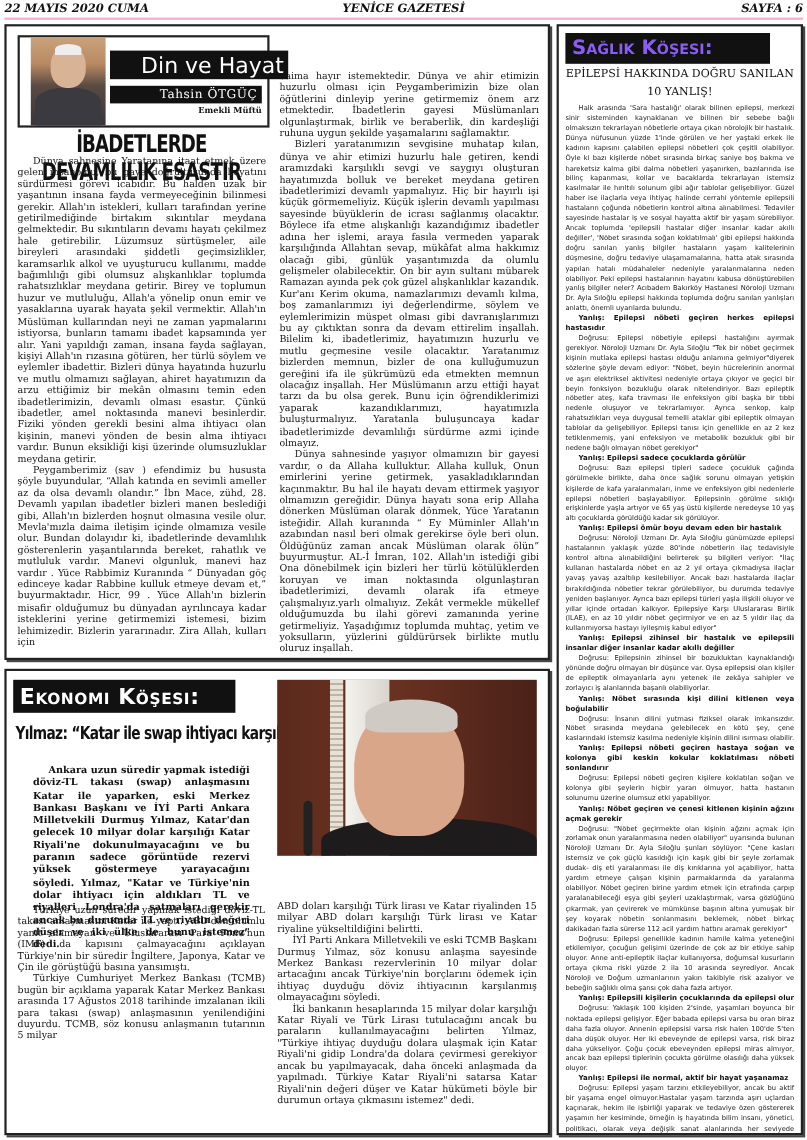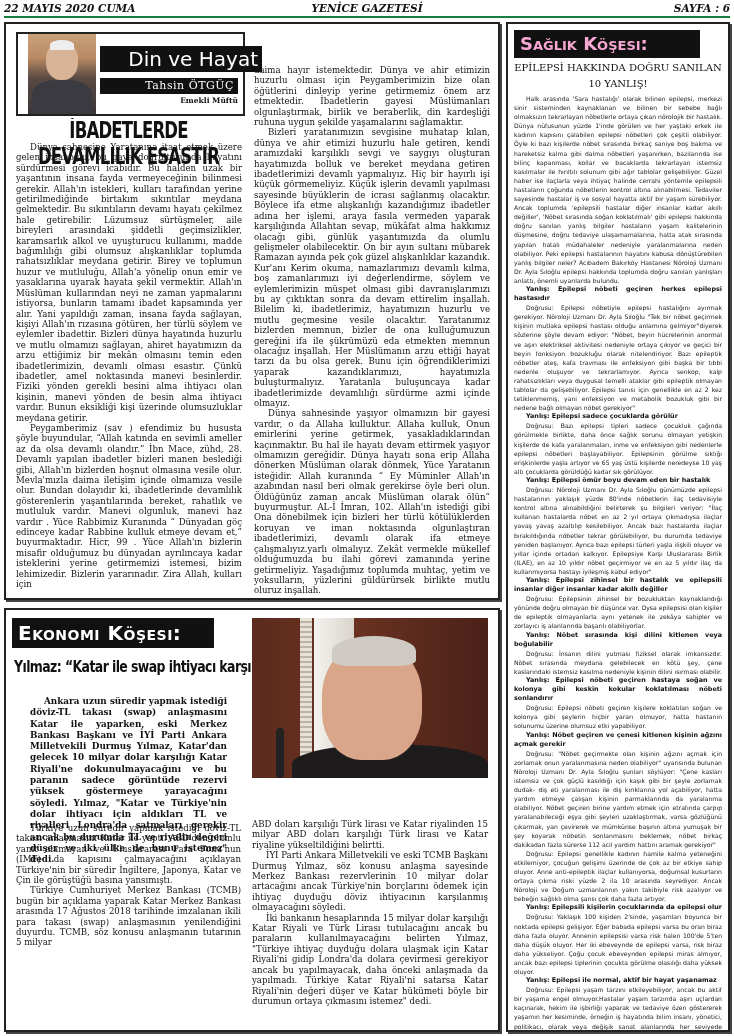--- a/index.html
+++ b/index.html
@@ -1,17 +1,17 @@
 <!DOCTYPE html>
 <html><head>
 <meta charset="utf-8">
 <style>
   html, body { margin: 0; padding: 0; background: #fff; }
   body { width: 734px; height: 1036px; position: relative; overflow: hidden; font-family: "DejaVu Serif", serif; color: #111; }
-  .masthead { position: absolute; left: 4px; top: 2px; width: 726px; height: 14px; border-bottom: 2px solid #15803d; font-family: "DejaVu Serif", serif; font-weight: bold; font-style: italic; font-size: 10.5px; }
+  .masthead { position: absolute; left: 4px; top: 2px; width: 726px; height: 14px; border-bottom: 2px solid #f9a8d4; font-family: "DejaVu Serif", serif; font-weight: bold; font-style: italic; font-size: 10.5px; }
   .masthead .l { position: absolute; left: 0; top: 0; }
   .masthead .c { position: absolute; left: 0; right: 0; top: 0; text-align: center; }
   .masthead .r { position: absolute; right: 0; top: 0; }
 
   .box { position: absolute; border: 2px solid #222; box-shadow: 2px 2px 0 #444; background: #fff; box-sizing: border-box; overflow: hidden; }
   .col-text { font-family: "DejaVu Serif", serif; font-size: 8.6px; line-height: 10.4px; text-align: justify; color: #151515; }
   .col-text p { margin: 0; text-indent: 14px; }
   .col-text p.noind { text-indent: 0; margin-top: 37px; }
 
   
@@ -39,21 +39,21 @@
   .eko-photo .curtain { position: absolute; left: 48px; top: 0; width: 12px; height: 160px; background: repeating-linear-gradient(180deg,#e8e2d6 0 3px,#bcb4a6 3px 5px); }
   .eko-photo .flag { position: absolute; left: 62px; top: 0; width: 40px; height: 160px; background: linear-gradient(90deg,#f5f3ef,#d8d4cc); }
   .eko-photo .face { position: absolute; left: 70px; top: 24px; width: 100px; height: 118px; border-radius: 46% 46% 40% 40%; background: #d9a68a; }
   .eko-photo .hair { position: absolute; left: 80px; top: 18px; width: 84px; height: 30px; border-radius: 50% 50% 20% 20%; background: #cfcac3; }
   .eko-photo .suit { position: absolute; left: 40px; top: 126px; width: 196px; height: 40px; border-radius: 50% 50% 0 0; background: #1e1b1d; }
   .eko-photo .mic { position: absolute; left: 24px; top: 110px; width: 8px; height: 50px; background: #222; border-radius: 4px; }
   .eko-col2 { position: absolute; left: 246px; top: 172px; width: 236px; }
 
   
   #sag { left: 506px; top: 22px; width: 224px; height: 1010px; }
-  .sag-title { position: absolute; left: 6px; top: 6px; width: 186px; height: 28px; background: #111; color: #f9a8d4; font-family: "DejaVu Sans", sans-serif; font-weight: bold; font-size: 18px; line-height: 28px; padding-left: 6px; box-sizing: border-box; font-variant: small-caps; }
+  .sag-title { position: absolute; left: 6px; top: 6px; width: 186px; height: 28px; background: #111; color: #8b5cf6; font-family: "DejaVu Sans", sans-serif; font-weight: bold; font-size: 18px; line-height: 28px; padding-left: 6px; box-sizing: border-box; font-variant: small-caps; }
   .sag-headline { position: absolute; left: 4px; top: 36px; width: 212px; text-align: center; font-family: "DejaVu Serif", serif; font-size: 10px; line-height: 16px; }
   .sag-body { position: absolute; left: 6px; top: 70px; width: 208px; font-family: "DejaVu Sans", sans-serif; font-size: 6.1px; line-height: 9.1px; text-align: justify; color: #222; }
   .sag-body p { margin: 0; text-indent: 12px; }
   .sag-body p.q { font-weight: bold; font-size: 6.4px; color: #111; }
 </style>
 </head>
 <body>
 
 <div class="masthead">
   <span class="l">22 MAYIS 2020 CUMA</span>

